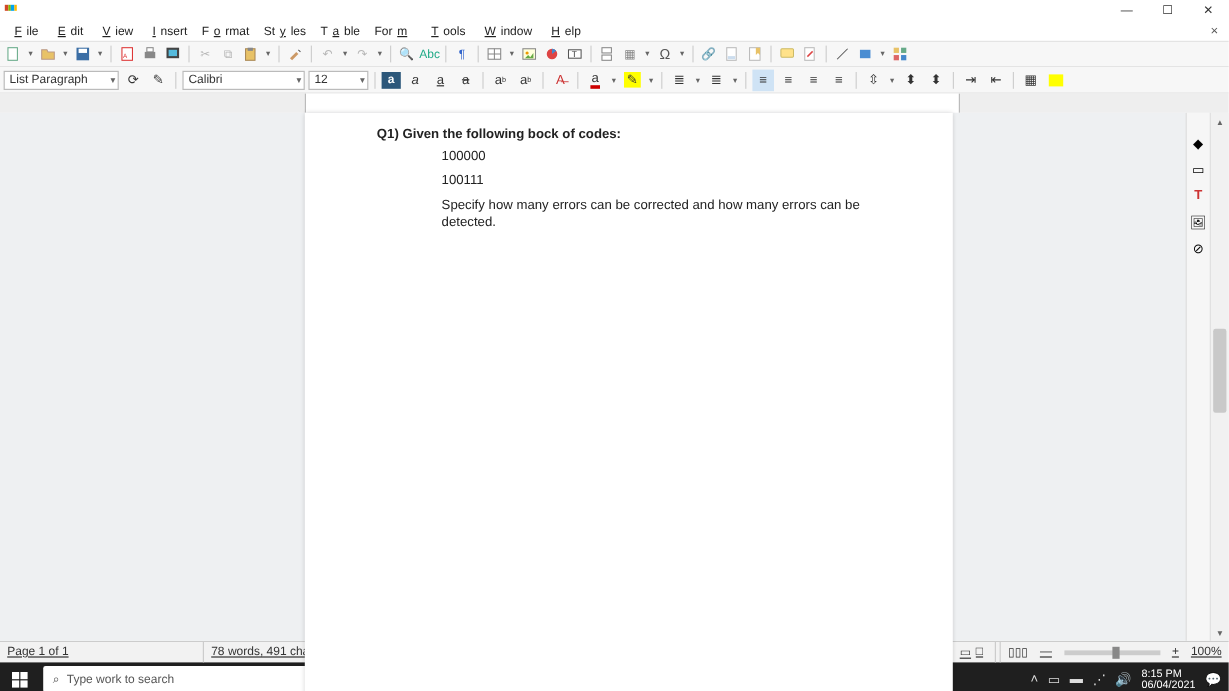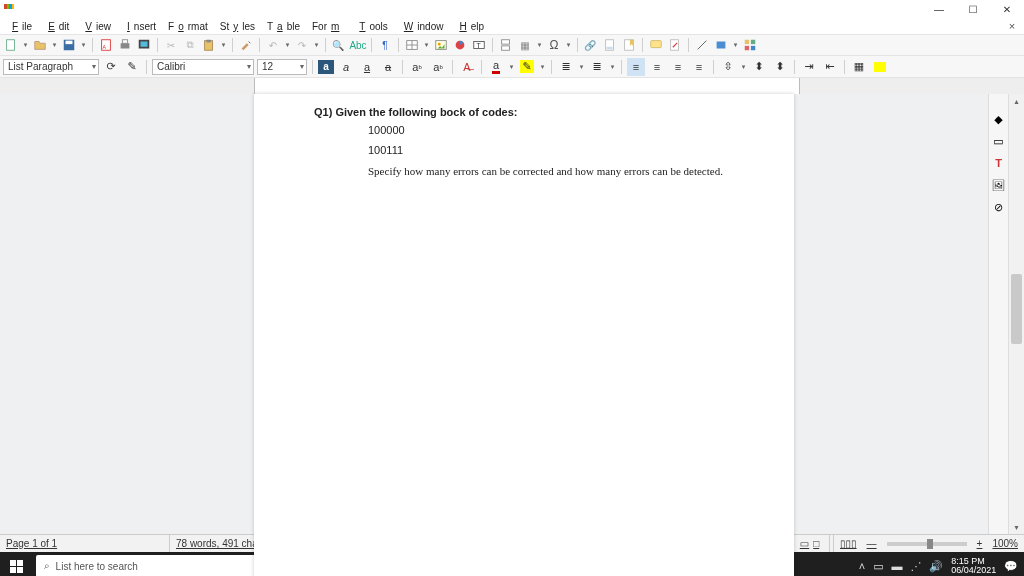--- a/index.html
+++ b/index.html
@@ -34,21 +34,21 @@
   
   .docarea { position:relative; height:440px; background:#eef0f2; }
   .vscroll { position:absolute; right:0; top:0; bottom:0; width:16px; background:#f1f1f1; border-left:1px solid #ddd; }
   .vscroll .arrow { height:14px; display:flex; align-items:center; justify-content:center; font-size:8px; color:#666; }
   .vscroll .thumb { position:absolute; left:2px; right:2px; top:180px; height:70px; background:#c9c9c9; border-radius:2px; }
   .page { position:absolute; left:254px; top:0; width:540px; height:760px; background:#fff; box-shadow:0 0 4px rgba(0,0,0,.2); }
   .page-inner { padding:12px 32px 0 60px; font-size:11px; color:#222; }
   .q { font-weight:bold; margin-bottom:6px; }
   .codes { margin-left:54px; }
   .codes div { margin-bottom:8px; }
-  .afterq { margin-left:54px; margin-top:4px; max-width:360px; line-height:1.3;font-family:Liberation Serif, serif; }
+  .afterq { margin-left:54px; margin-top:4px; max-width:360px; line-height:1.3; }
   .q2 { margin-top:56px; font-weight:bold; max-width:420px; line-height:1.3; }
   
   .sidetb { position:absolute; right:0; top:0; width:20px; background:#f6f6f6; border-left:1px solid #ddd; height:100%; display:flex; flex-direction:column; align-items:center; gap:8px; padding-top:18px; }
   .sidetb div { width:14px; height:14px; font-size:11px; display:flex; align-items:center; justify-content:center; }
   
   .statusbar { height:18px; background:#f2f2f2; border-top:1px solid #ccc; display:flex; align-items:center; font-size:10px; color:#333;text-decoration:underline; }
   .sb-cell { padding:0 6px; border-right:1px solid #ccc; height:100%; display:flex; align-items:center; }
   .sb-fill { flex:1; border-right:1px solid #ccc; height:100%; }
   .zoom-slider { width:80px; height:4px; background:#ccc; margin:0 6px; position:relative; }
   .zoom-slider::after { content:""; position:absolute; left:50%; top:-3px; width:6px; height:10px; background:#888; }
@@ -367,21 +367,21 @@
   <div class="startbtn">
     <div class="win-logo">
         <span></span>
         <span></span>
         <span></span>
         <span></span>
       </div>
   </div>
   <div class="searchbox">
     <span>⌕</span>
-    <span>List here to search</span>
+    <span>Type work to search</span>
   </div>
   <div class="task-icons">
     <div>○</div>
     <div>⊞</div>
     <div style="color:#f3c659">🗀</div>
     <div style="color:#39a5dc">◎</div>
     <div>
         <span style="display:grid;grid-template-columns:4px 4px;grid-template-rows:4px 4px;gap:1px">
           <span style="background:#d24726"></span>
           <span style="background:#7fba00"></span>

